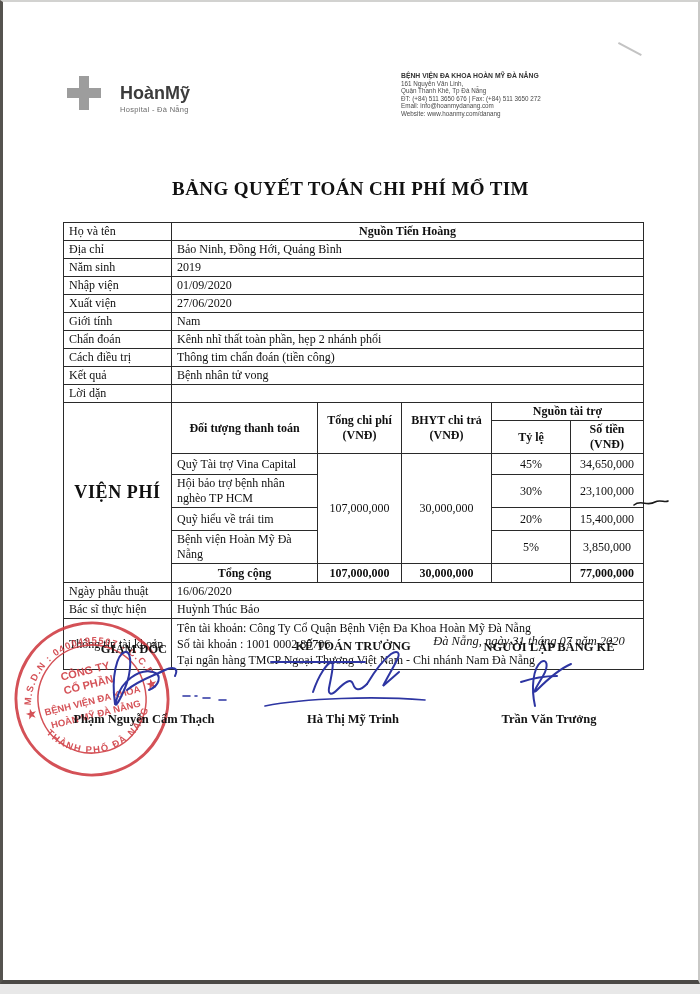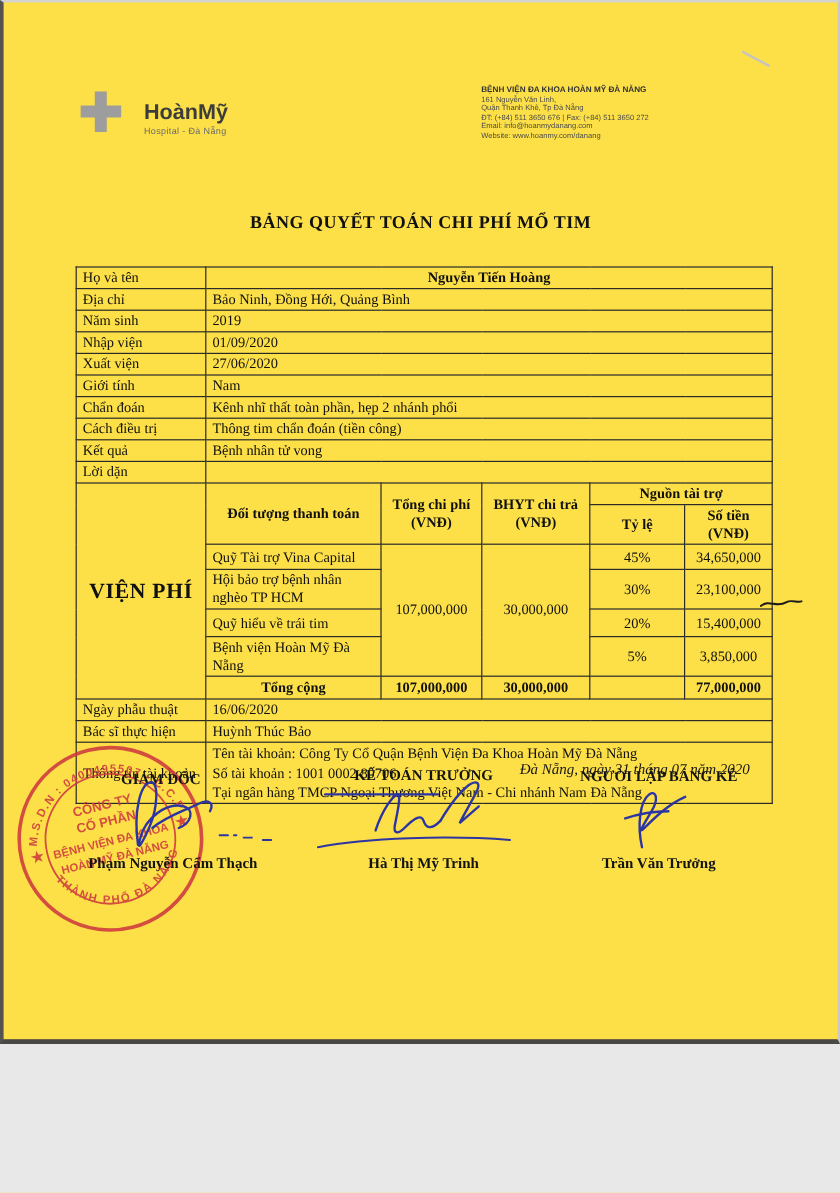--- a/index.html
+++ b/index.html
@@ -1,36 +1,36 @@
 <!DOCTYPE html>
 <html><head>
 <meta charset="utf-8">
 <style>
   html,body{margin:0;padding:0;background:#e8e8e8;}
   .page{
-    position:relative;width:700px;height:870px;margin:0 auto;
-    background:#fde047;overflow:hidden;box-sizing:border-box;
+    position:relative;width:700px;height:984px;margin:0 auto;
+    background:#ffffff;overflow:hidden;box-sizing:border-box;
     border-top:2px solid #d2d2d0;border-right:2px solid #c9c9c7;
     border-left:3px solid #55534f;border-bottom:4px solid #4a4845;
     font-family:"Liberation Serif", serif;color:#141414;
   }
   
   .logo{position:absolute;left:64px;top:74px;display:flex;align-items:flex-start;}
   .logo-text{margin-left:7px;padding-top:8px;font-family:"Liberation Sans",sans-serif;}
   .logo-brand{font-size:18px;font-weight:bold;color:#3c3c3c;letter-spacing:0px;line-height:18px;}
   .logo-sub{font-size:7.5px;color:#6c6c6c;margin-top:3px;letter-spacing:.3px;}
   .contact{
     position:absolute;left:398px;top:70px;width:230px;
     font-family:"Liberation Sans",sans-serif;font-size:6.3px;line-height:7.6px;color:#4a4a4a;
   }
   .contact .c1{font-weight:bold;font-size:6.8px;color:#333;}
   .corner-mark{position:absolute;left:614px;top:46px;width:26px;height:1.5px;background:#c3c3c3;transform:rotate(28deg);}
   .title{
     position:absolute;left:0;top:176px;width:100%;text-align:center;
-    font-size:15px;font-weight:bold;letter-spacing:.4px;color:#111;
+    font-size:19px;font-weight:bold;letter-spacing:.4px;color:#111;
   }
   
   table.main{
     position:absolute;left:60px;top:220px;width:580px;table-layout:fixed;
     border-collapse:collapse;font-size:12px;color:#101010;
   }
   table.main td{border:1px solid #2a2a2a;padding:1px 5px;vertical-align:middle;line-height:1.25;}
   td.lbl{padding-left:6px;margin-left:20px;}
   td.name{font-weight:bold;text-align:center;}
   td.vienphi{font-weight:bold;text-align:center;letter-spacing:.6px;font-size:18px;}
@@ -98,21 +98,21 @@
       <col style="width:108px">
         <col style="width:146px">
         <col style="width:84px">
       <col style="width:90px">
         <col style="width:79px">
         <col style="width:73px">
     </colgroup>
     <tbody>
       <tr class="info">
           <td class="lbl">Họ và tên</td>
-          <td class="name" colspan="5">Nguyễn Tiến Hoàng</td>
+          <td class="name" colspan="5">Nguồn Tiến Hoàng</td>
         </tr>
       <tr class="info">
           <td class="lbl">Địa chỉ</td>
           <td colspan="5">Bảo Ninh, Đồng Hới, Quảng Bình</td>
         </tr>
       <tr class="info">
           <td class="lbl">Năm sinh</td>
           <td colspan="5">2019</td>
         </tr>
       <tr class="info">

